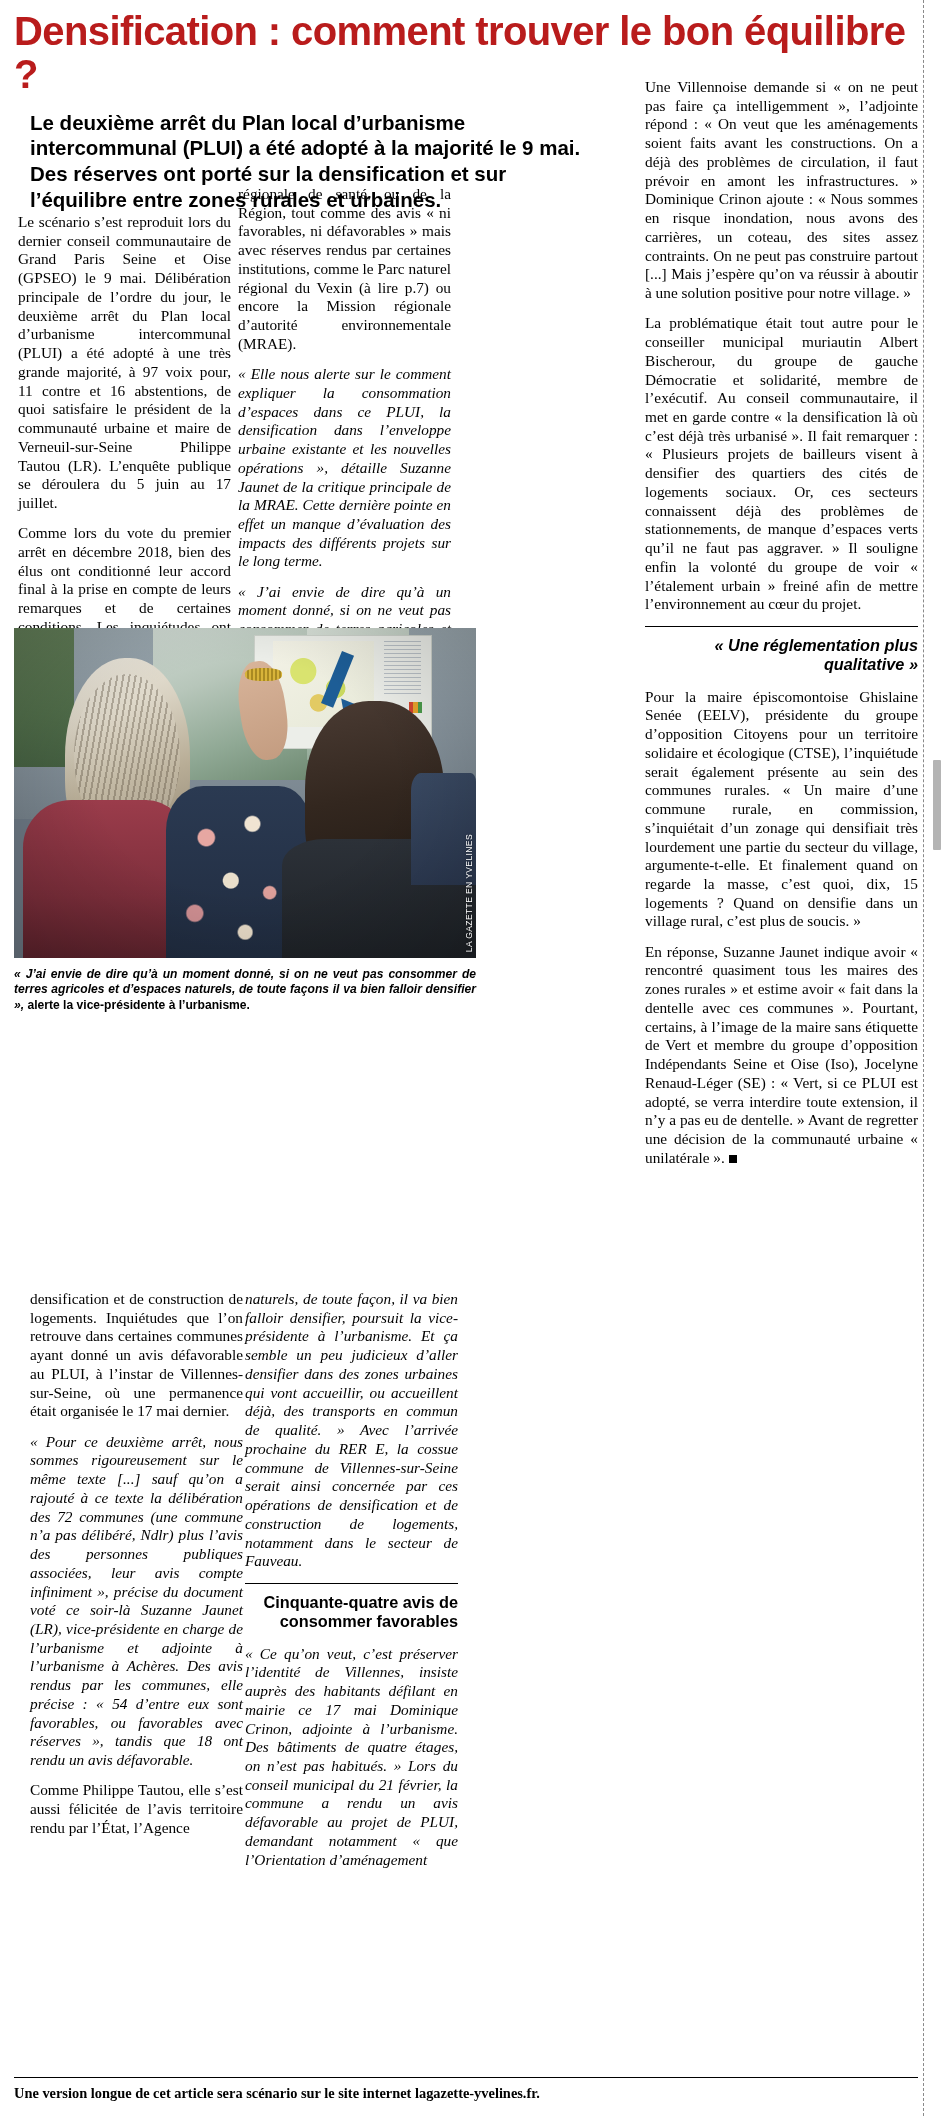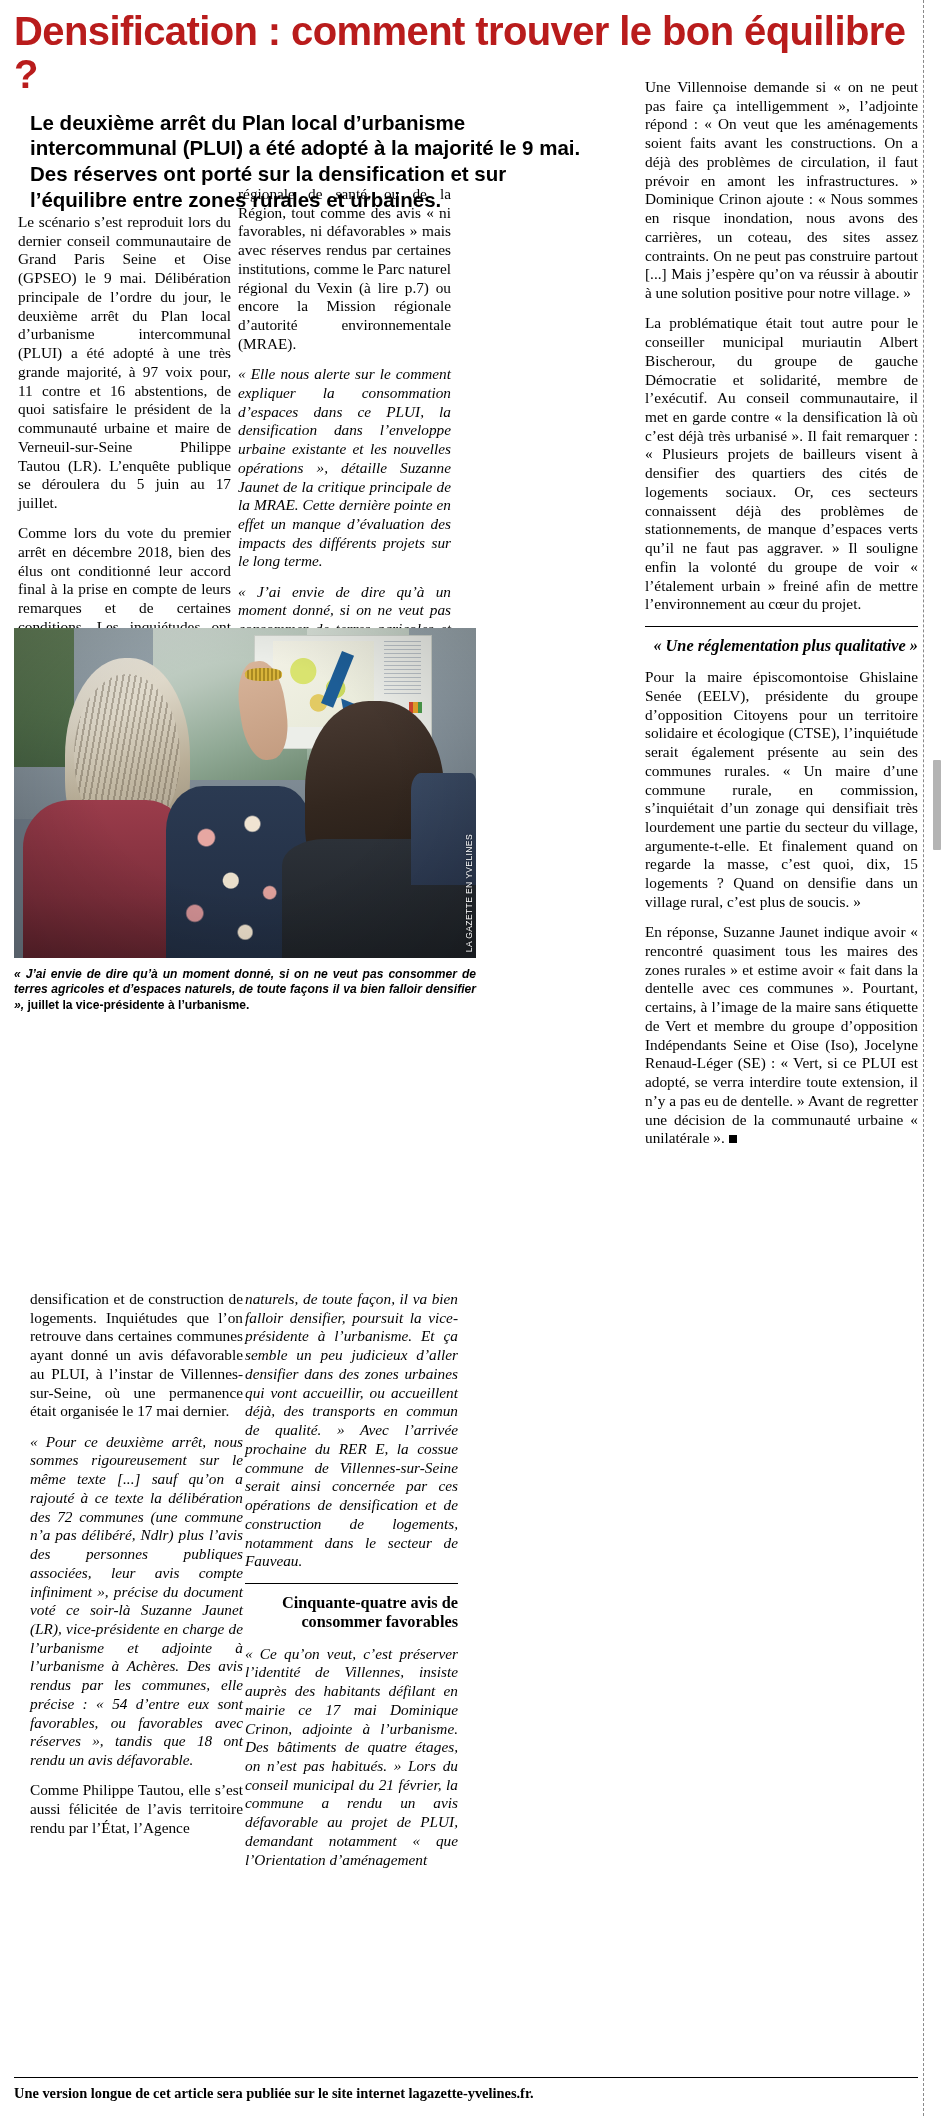--- a/index.html
+++ b/index.html
@@ -206,21 +206,21 @@
     font-size:12.1px;
     line-height:1.28;
     width:462px;
     margin:0 0 14px 0;
     text-align:justify;
   }
   .caption .q{font-style:italic;}
 
   
   .subhead{
-    font-family:Liberation Serif, serif;
+    font-family:Liberation Sans, sans-serif;
     font-weight:bold;
     font-size:16.3px;
     line-height:1.2;
     text-align:right;
     border-top:1.4px solid #000;
     padding-top:9px;
     margin:6px 0 13px 0;
   }
   .subhead.italic{font-style:italic;}
 
@@ -288,21 +288,21 @@
           <div class="ph-hair2"></div>
           <div class="ph-body2"></div>
           <div class="ph-chair"></div>
           <div class="ph-vign"></div>
         </div>
         <div class="credit">LA GAZETTE EN YVELINES</div>
       </div>
 
       <div class="caption">
         <span class="q">« J’ai envie de dire qu’à un moment donné, si on ne veut pas consommer de terres agricoles et d’espaces naturels, de toute façons il va bien falloir densifier »,</span>
-        <span>juillet la vice-présidente à l’urbanisme.</span>
+        <span>alerte la vice-présidente à l’urbanisme.</span>
       </div>
     </div>
 
     <div class="col" id="col1b" style="left:16px;width:213px;top:1290px;">
       <p>densification et de construction de logements. Inquiétudes que l’on retrouve dans certaines communes ayant donné un avis défavorable au PLUI, à l’instar de Villennes-sur-Seine, où une permanence était organisée le 17 mai dernier.</p>
       <p class="it">« Pour ce deuxième arrêt, nous sommes rigoureusement sur le même texte [...] sauf qu’on a rajouté à ce texte la délibération des 72 communes (une commune n’a pas délibéré, Ndlr) plus l’avis des personnes publiques associées, leur avis compte infiniment », précise du document voté ce soir-là Suzanne Jaunet (LR), vice-présidente en charge de l’urbanisme et adjointe à l’urbanisme à Achères. Des avis rendus par les communes, elle précise : « 54 d’entre eux sont favorables, ou favorables avec réserves », tandis que 18 ont rendu un avis défavorable.</p>
       <p>Comme Philippe Tautou, elle s’est aussi félicitée de l’avis territoire rendu par l’État, l’Agence</p>
     </div>
 
     <div class="col" id="col2b" style="left:231px;width:213px;top:1290px;">
@@ -314,15 +314,15 @@
     <div class="col" id="col3" style="top:78px;">
       <p>Une Villennoise demande si « on ne peut pas faire ça intelligemment », l’adjointe répond : « On veut que les aménagements soient faits avant les constructions. On a déjà des problèmes de circulation, il faut prévoir en amont les infrastructures. » Dominique Crinon ajoute : « Nous sommes en risque inondation, nous avons des carrières, un coteau, des sites assez contraints. On ne peut pas construire partout [...] Mais j’espère qu’on va réussir à aboutir à une solution positive pour notre village. »</p>
       <p>La problématique était tout autre pour le conseiller municipal muriautin Albert Bischerour, du groupe de gauche Démocratie et solidarité, membre de l’exécutif. Au conseil communautaire, il met en garde contre « la densification là où c’est déjà très urbanisé ». Il fait remarquer : « Plusieurs projets de bailleurs visent à densifier des quartiers des cités de logements sociaux. Or, ces secteurs connaissent déjà des problèmes de stationnements, de manque d’espaces verts qu’il ne faut pas aggraver. » Il souligne enfin la volonté du groupe de voir « l’étalement urbain » freiné afin de mettre l’environnement au cœur du projet.</p>
       <h2 class="subhead italic">« Une réglementation plus qualitative »</h2>
       <p>Pour la maire épiscomontoise Ghislaine Senée (EELV), présidente du groupe d’opposition Citoyens pour un territoire solidaire et écologique (CTSE), l’inquiétude serait également présente au sein des communes rurales. « Un maire d’une commune rurale, en commission, s’inquiétait d’un zonage qui densifiait très lourdement une partie du secteur du village, argumente-t-elle. Et finalement quand on regarde la masse, c’est quoi, dix, 15 logements ? Quand on densifie dans un village rural, c’est plus de soucis. »</p>
       <p><span>En réponse, Suzanne Jaunet indique avoir « rencontré quasiment tous les maires des zones rurales » et estime avoir « fait dans la dentelle avec ces communes ». Pourtant, certains, à l’image de la maire sans étiquette de Vert et membre du groupe d’opposition Indépendants Seine et Oise (Iso), Jocelyne Renaud-Léger (SE) : « Vert, si ce PLUI est adopté, se verra interdire toute extension, il n’y a pas eu de dentelle. » Avant de regretter une décision de la communauté urbaine « unilatérale ».</span><span class="endmark"></span></p>
     </div>
 
   </div>
 
-  <div class="footer">Une version longue de cet article sera publiée sur le site internet lagazette-yvelines.fr.</div>
+  <div class="footer">Une version longue de cet article sera scénario sur le site internet lagazette-yvelines.fr.</div>
 
 </div>
 
 </body></html>

